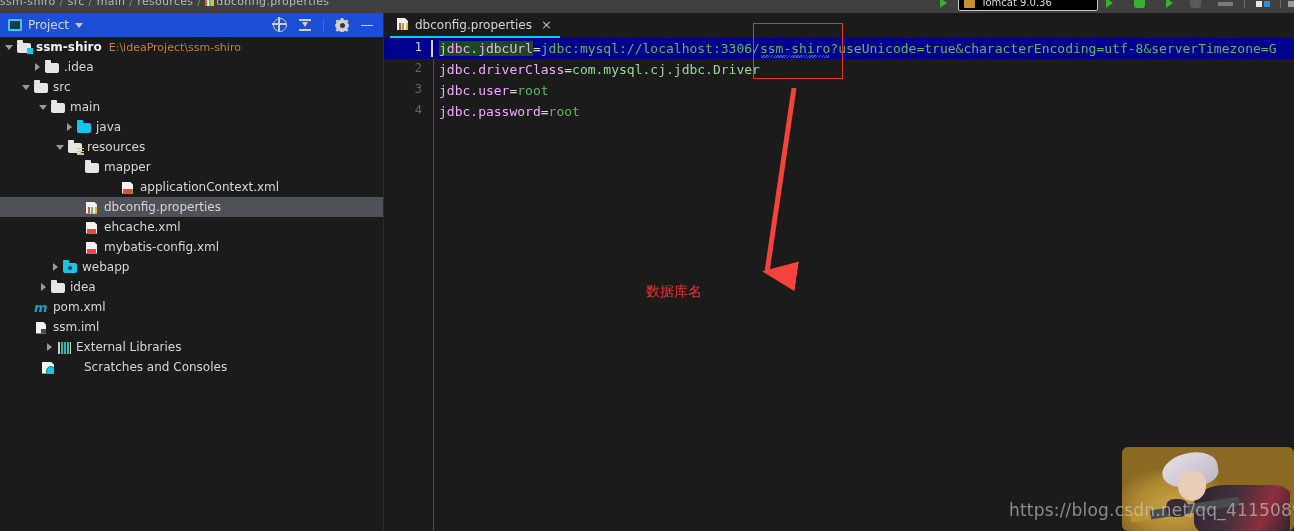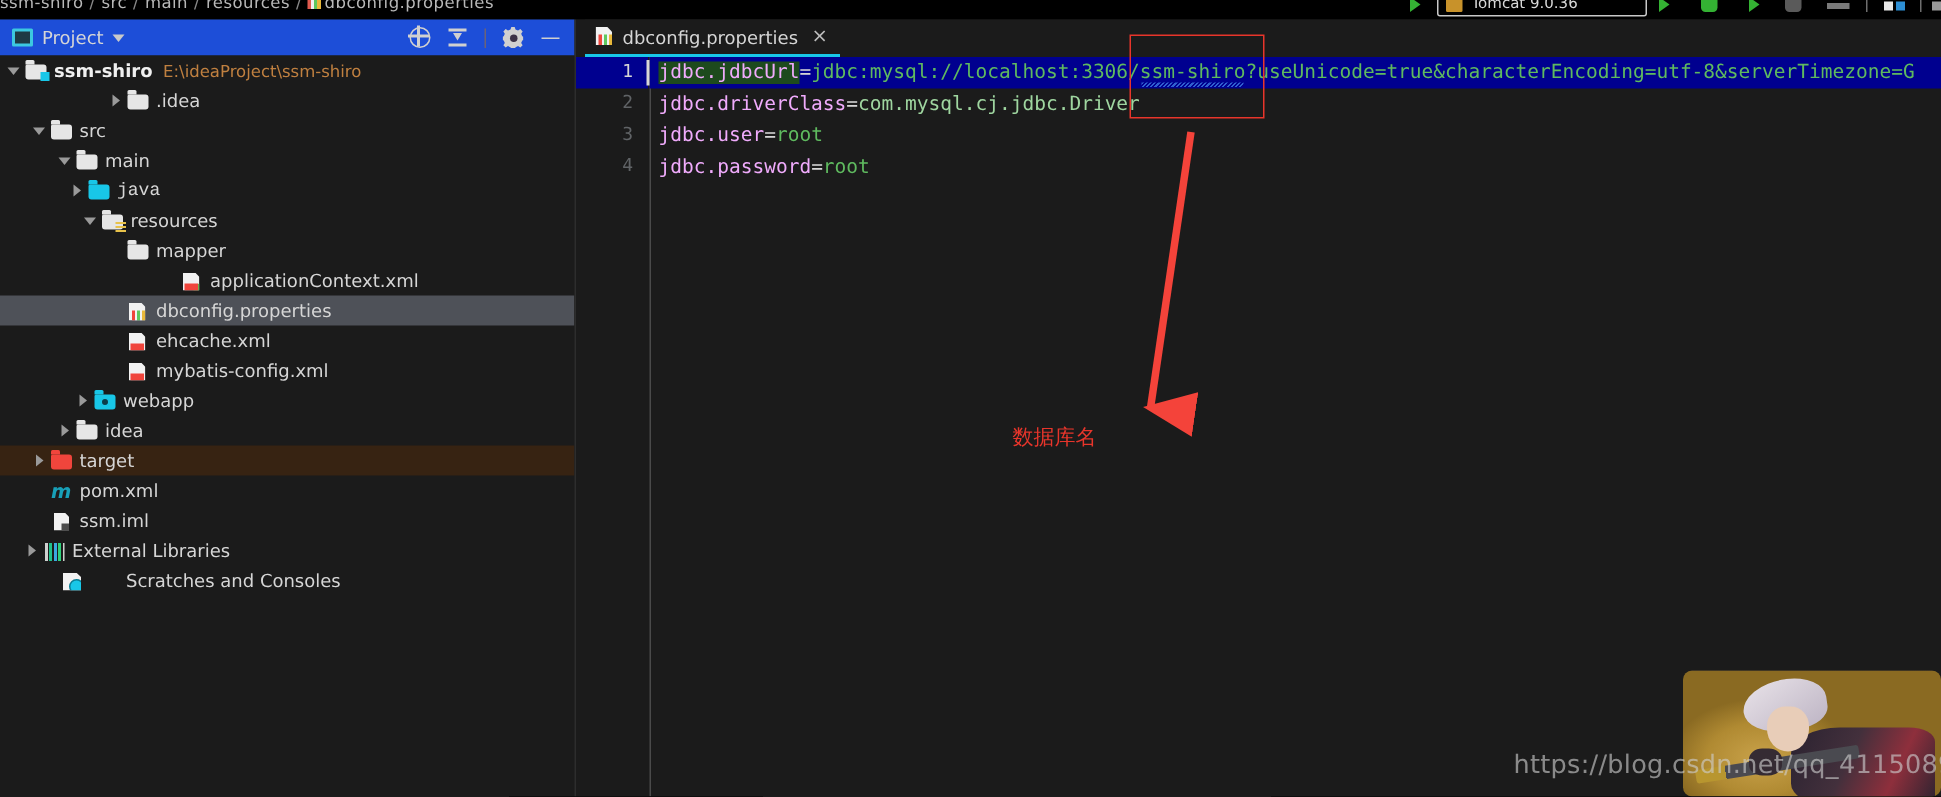--- a/index.html
+++ b/index.html
@@ -11,21 +11,21 @@
   }
   #app {
     position: relative;
     width: 1294px; height: 531px;
     background: #1b1b1b;
   }
 
   
   .top-strip {
     position: absolute; left: 0; top: 0; width: 1294px; height: 13px;
-    background: #000000; overflow: hidden;
+    background: #404040; overflow: hidden;
   }
   .crumb-cut {
     position: absolute; left: 0; top: -5px;
     font-family: "DejaVu Sans", sans-serif;
     font-size: 11px; color: #b8b8b8; white-space: nowrap;
     letter-spacing: .3px;
   }
   .crumb-cut .sep { color: #8a8a8a; padding: 0 4px; }
   .crumb-icon-mini {
     display: inline-block; width: 9px; height: 9px; vertical-align: -1px;
@@ -267,21 +267,21 @@
     position:absolute; height:3px;
     background: repeating-linear-gradient(135deg,#2f5fd0 0 1px, transparent 1px 2px);
   }
 
   
   .anno-rect {
     position:absolute; left:753px; top:23px; width:90px; height:56px;
     border:1.5px solid #e8352b; background:transparent;
   }
   .anno-text {
-    position:absolute; left:675px; top:283px;
+    position:absolute; left:646px; top:283px;
     color:#e8352b; font-size:14px;
     font-family:Liberation Serif, serif;
   }
   .anno-arrow { position:absolute; left:740px; top:80px; }
 
   
   .avatar {
     position:absolute; left:1122px; top:447px; width:172px; height:84px;
     overflow:hidden; border-radius:6px;
     background:
@@ -367,42 +367,42 @@
   <div class="tree" id="tree">
       <div class="row" style="padding-left: 4px;">
         <span class="arrow d"></span>
         <span class="ti">
           <span class="fold"></span>
           <span class="badge-src"></span>
         </span>
         <span class="lbl bold">ssm-shiro</span>
         <span class="path">E:\ideaProject\ssm-shiro</span>
       </div>
-      <div class="row" style="padding-left: 32px; margin-left: 40px;">
+      <div class="row" style="padding-left: 32px;">
         <span class="arrow r"></span>
         <span class="ti">
           <span class="fold"></span>
         </span>
         <span class="lbl">.idea</span>
       </div>
       <div class="row" style="padding-left: 21px;">
         <span class="arrow d"></span>
         <span class="ti">
           <span class="fold"></span>
         </span>
         <span class="lbl">src</span>
       </div>
       <div class="row" style="padding-left: 38px;">
         <span class="arrow d"></span>
         <span class="ti">
           <span class="fold"></span>
         </span>
         <span class="lbl">main</span>
       </div>
-      <div class="row" style="padding-left: 46px; font-family: Liberation Mono, monospace;">
+      <div class="row" style="padding-left: 64px;">
         <span class="arrow r"></span>
         <span class="ti">
           <span class="fold cy"></span>
         </span>
         <span class="lbl">java</span>
       </div>
       <div class="row" style="padding-left: 55px;">
         <span class="arrow d"></span>
         <span class="ti">
           <span class="fold"></span>
@@ -453,40 +453,33 @@
         </span>
         <span class="lbl">webapp</span>
       </div>
       <div class="row" style="padding-left: 38px;">
         <span class="arrow r"></span>
         <span class="ti">
           <span class="fold"></span>
         </span>
         <span class="lbl">idea</span>
       </div>
-      <div class="row hl" style="padding-left: 21px;">
-        <span class="arrow r"></span>
-        <span class="ti">
-          <span class="fold rd"></span>
-        </span>
-        <span class="lbl">target</span>
-      </div>
       <div class="row" style="padding-left: 21px;">
         <span class="arrow"></span>
         <span class="ti"><span class="mico">m</span></span>
         <span class="lbl">pom.xml</span>
       </div>
       <div class="row" style="padding-left: 21px;">
         <span class="arrow"></span>
         <span class="ti">
           <span class="iml-ico"></span>
         </span>
         <span class="lbl">ssm.iml</span>
       </div>
-      <div class="row" style="padding-left: 16px;">
+      <div class="row" style="padding-left: 16px; margin-left: 28px;">
         <span class="arrow r"></span>
         <span class="ti">
           <span class="libs-ico"></span>
         </span>
         <span class="lbl">External Libraries</span>
       </div>
       <div class="row" style="padding-left: 4px; gap: 24px;">
         <span class="arrow"></span>
         <span class="ti">
           <span class="scratch-ico"></span>

